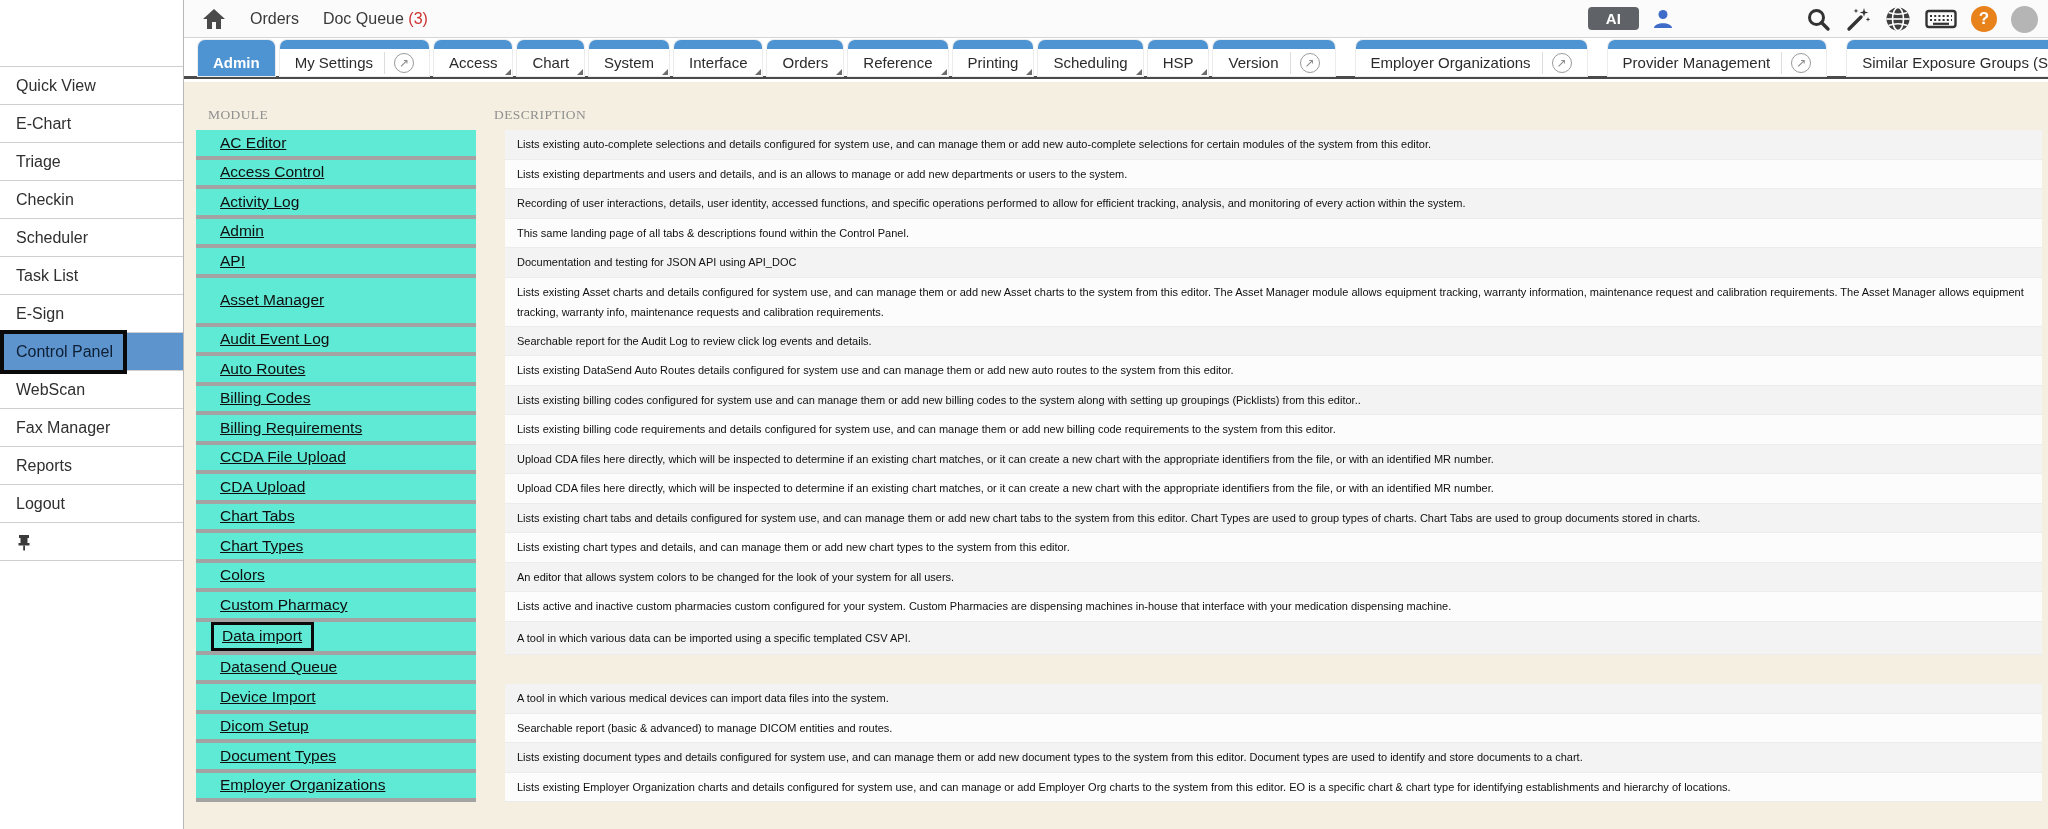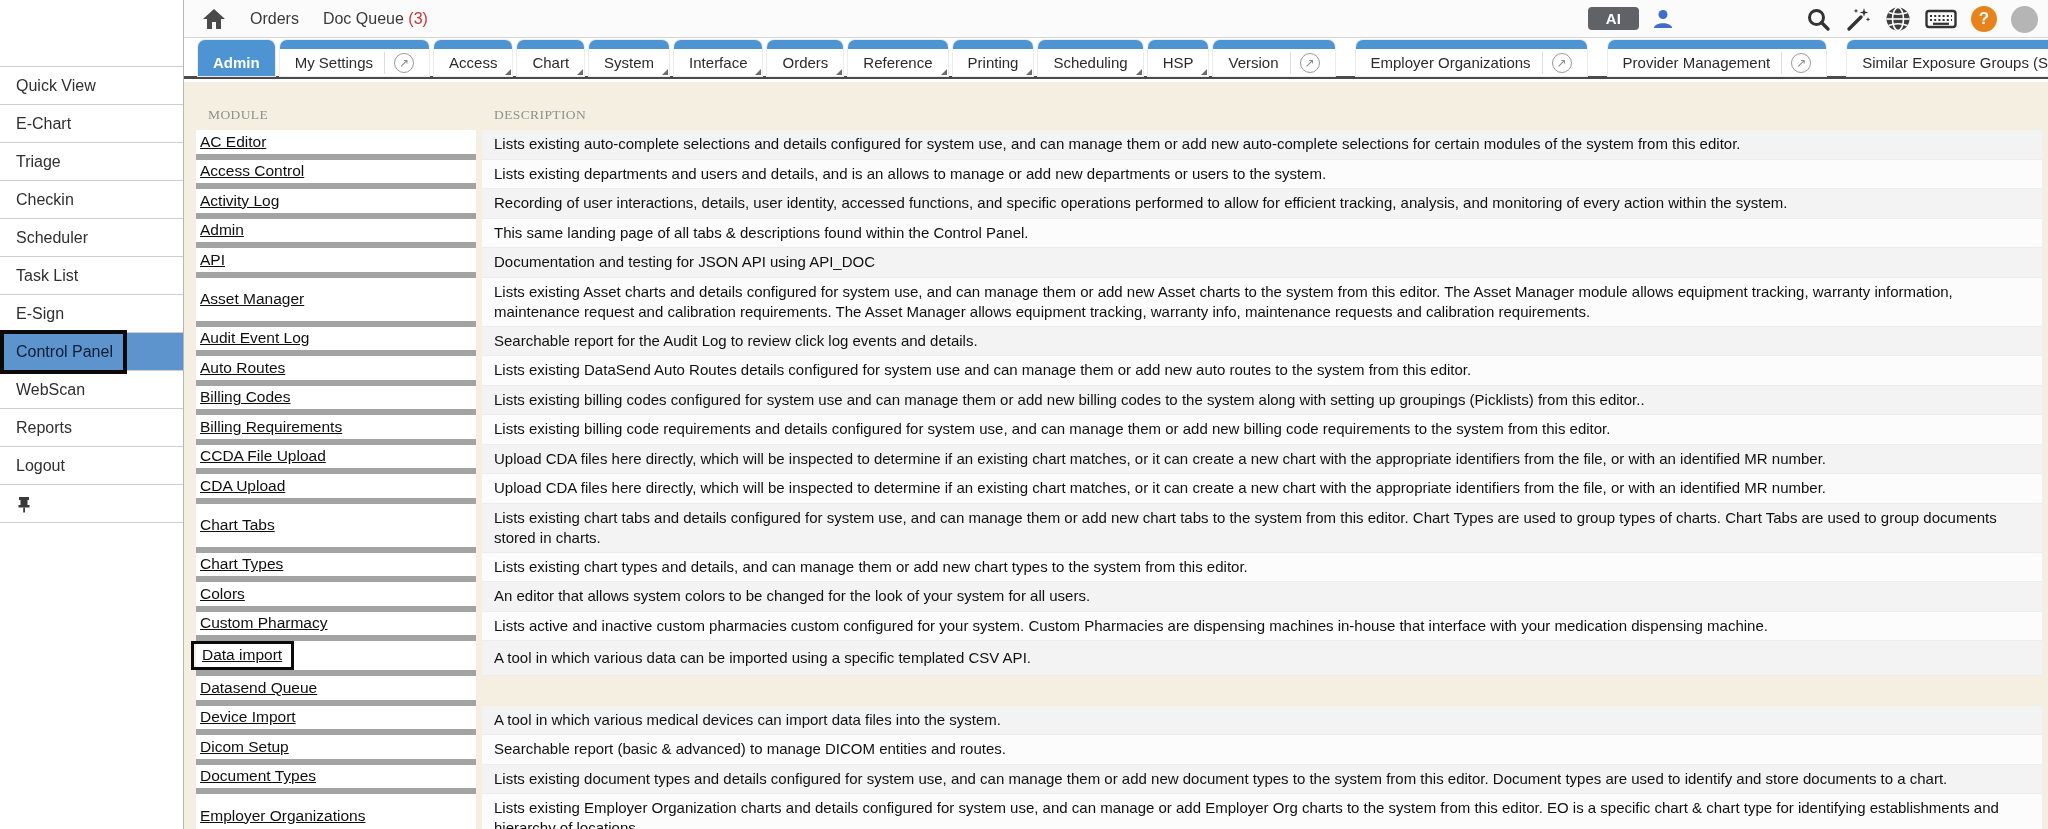--- a/index.html
+++ b/index.html
@@ -51,27 +51,27 @@
   .tab .ext-icon { width:20px; height:20px; border:1px solid #9a9a9a; border-radius:50%;
     color:#8a8a8a; font-size:12px; display:flex; align-items:center; justify-content:center; }
 
   
   .content { position:absolute; left:184px; right:0; top:82px; bottom:0;
     background:#f4efe0; overflow:hidden; }
   .tablewrap { margin:18px 6px 0 12px; }
   .thead { display:grid; grid-template-columns:280px 6px 1fr; height:30px; align-items:center;font-family:Liberation Serif, serif; }
   .th { font-size:13.5px; color:#8f8f8f; letter-spacing:.4px; padding-left:12px; }
   .trow { display:grid; grid-template-columns:280px 6px 1fr; min-height:29.5px; }
-  .mcell { background:#ffffff; border-bottom:6px solid #a3a3a3; display:flex;
-    align-items:center; padding-left:4px; }
+  .mcell { background:#5eead4; border-bottom:4px solid #a3a3a3; display:flex;
+    align-items:center; padding-left:24px; }
   .module-link { font-size:15.5px; color:#0f0f0f; text-decoration:underline; cursor:pointer; }
   .boxed-wrap { border:3px solid #0a0a0a; padding:2px 9px 3px 8px; margin-left:-9px;
     display:inline-block;text-align:center; }
-  .dcell { display:flex; align-items:center; padding:4px 10px 4px 12px; font-size:15px;
-    color:#101010; line-height:20px; border-bottom:1px solid #ececec; }
+  .dcell { display:flex; align-items:center; padding:4px 10px 4px 12px; font-size:11px;
+    color:#101010; line-height:20px; border-bottom:1px solid #ececec;margin-left:23px; }
   .trow.odd  .dcell { background:#f3f3f3; }
   .trow.even .dcell { background:#fcfcfc; }
   svg { display:block; }
 </style>
 </head>
 <body>
 
 <div class="sidebar">
   <div class="side-list">
       <div class="side-item">
@@ -94,20 +94,23 @@
       </div>
       <div class="side-item">
         <span>E-Sign</span>
       </div>
       <div class="side-item active">
         <span>Control Panel</span>
         <div class="focus-box"></div>
       </div>
       <div class="side-item">
         <span>WebScan</span>
+      </div>
+      <div class="side-item">
+        <span>Fax Manager</span>
       </div>
       <div class="side-item">
         <span>Reports</span>
       </div>
       <div class="side-item">
         <span>Logout</span>
       </div>
     </div>
   <div class="pin-row">
     <span>

